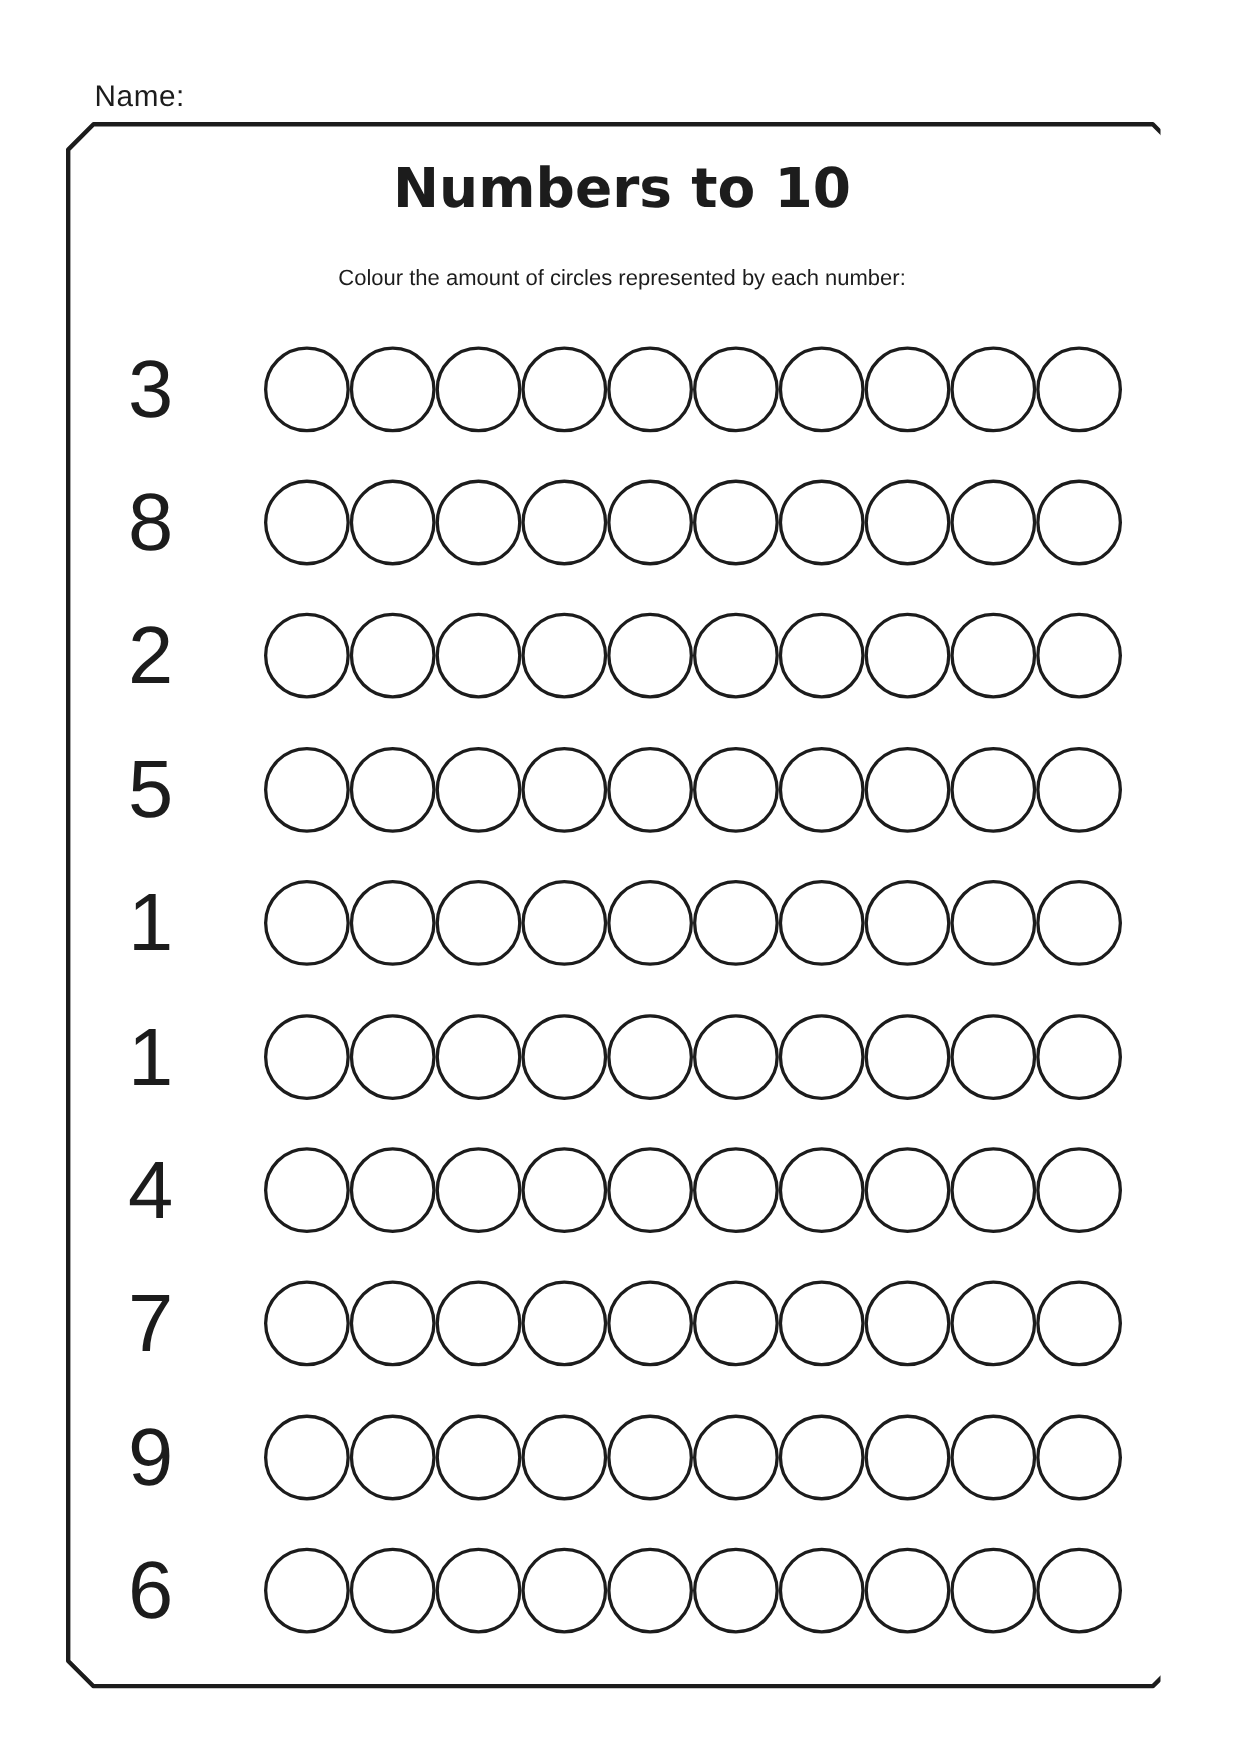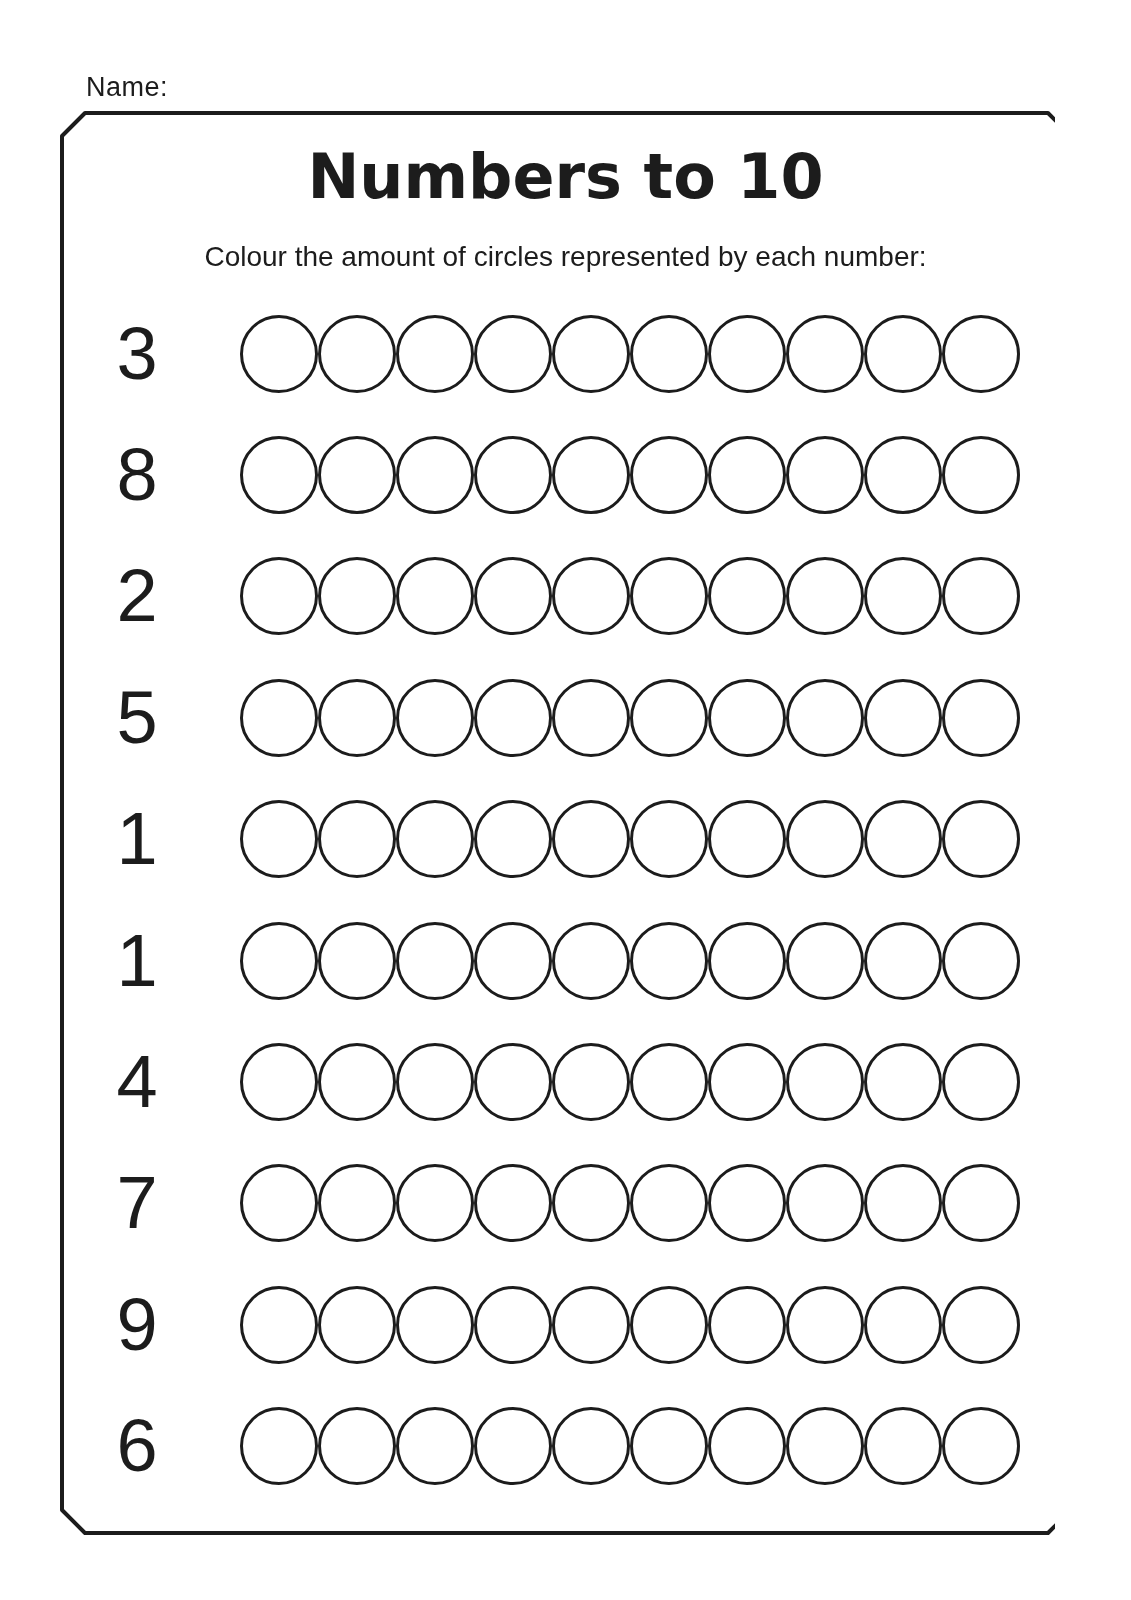--- a/index.html
+++ b/index.html
@@ -26,32 +26,32 @@
   }
   .title {
     position: absolute;
     left: 62px;
     top: 146px;
     width: 1007px;
     margin: 0;
     text-align: center;
     font-family: "DejaVu Sans", sans-serif;
     font-weight: bold;
-    font-size: 62px;
+    font-size: 50px;
     line-height: 1;
     letter-spacing: 0px;
   }
   .instruction {
     position: absolute;
     left: 62px;
     top: 242px;
     width: 1007px;
     margin: 0;
     text-align: center;
-    font-size: 28px;
+    font-size: 20px;
     font-weight: 400;
     line-height: 1.1;
   }
   .rows {
     position: absolute;
     left: 0;
     top: 293px;
     width: 1131px;
   }
   .row {

